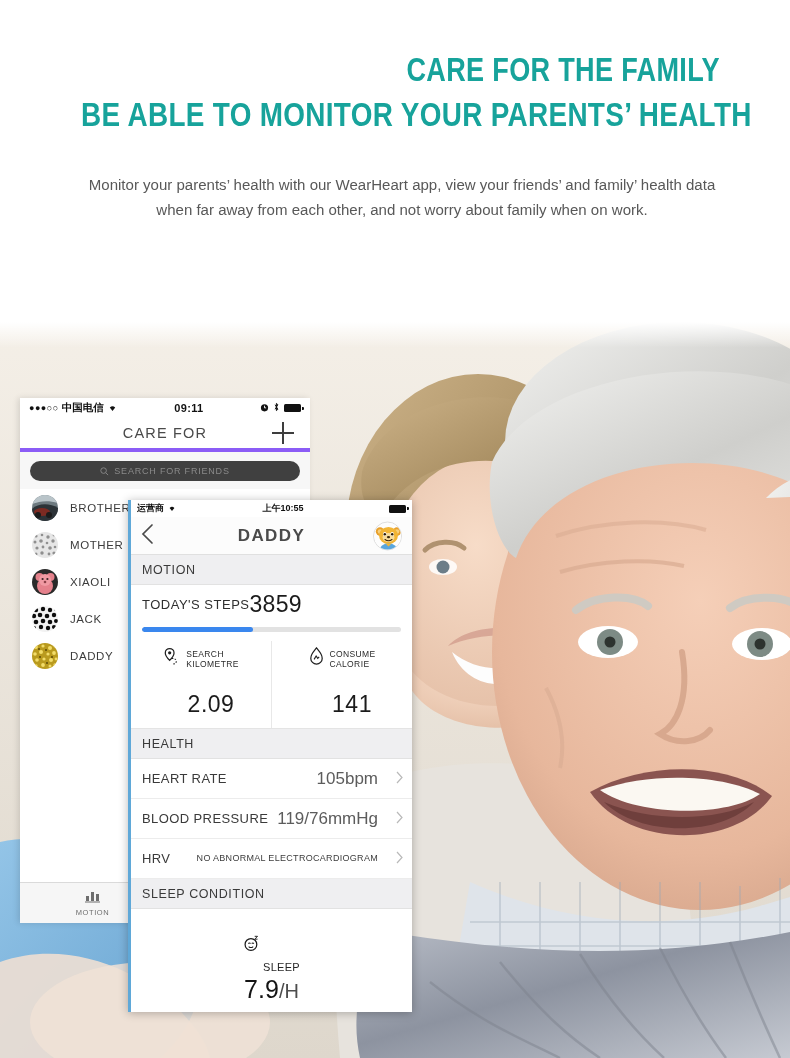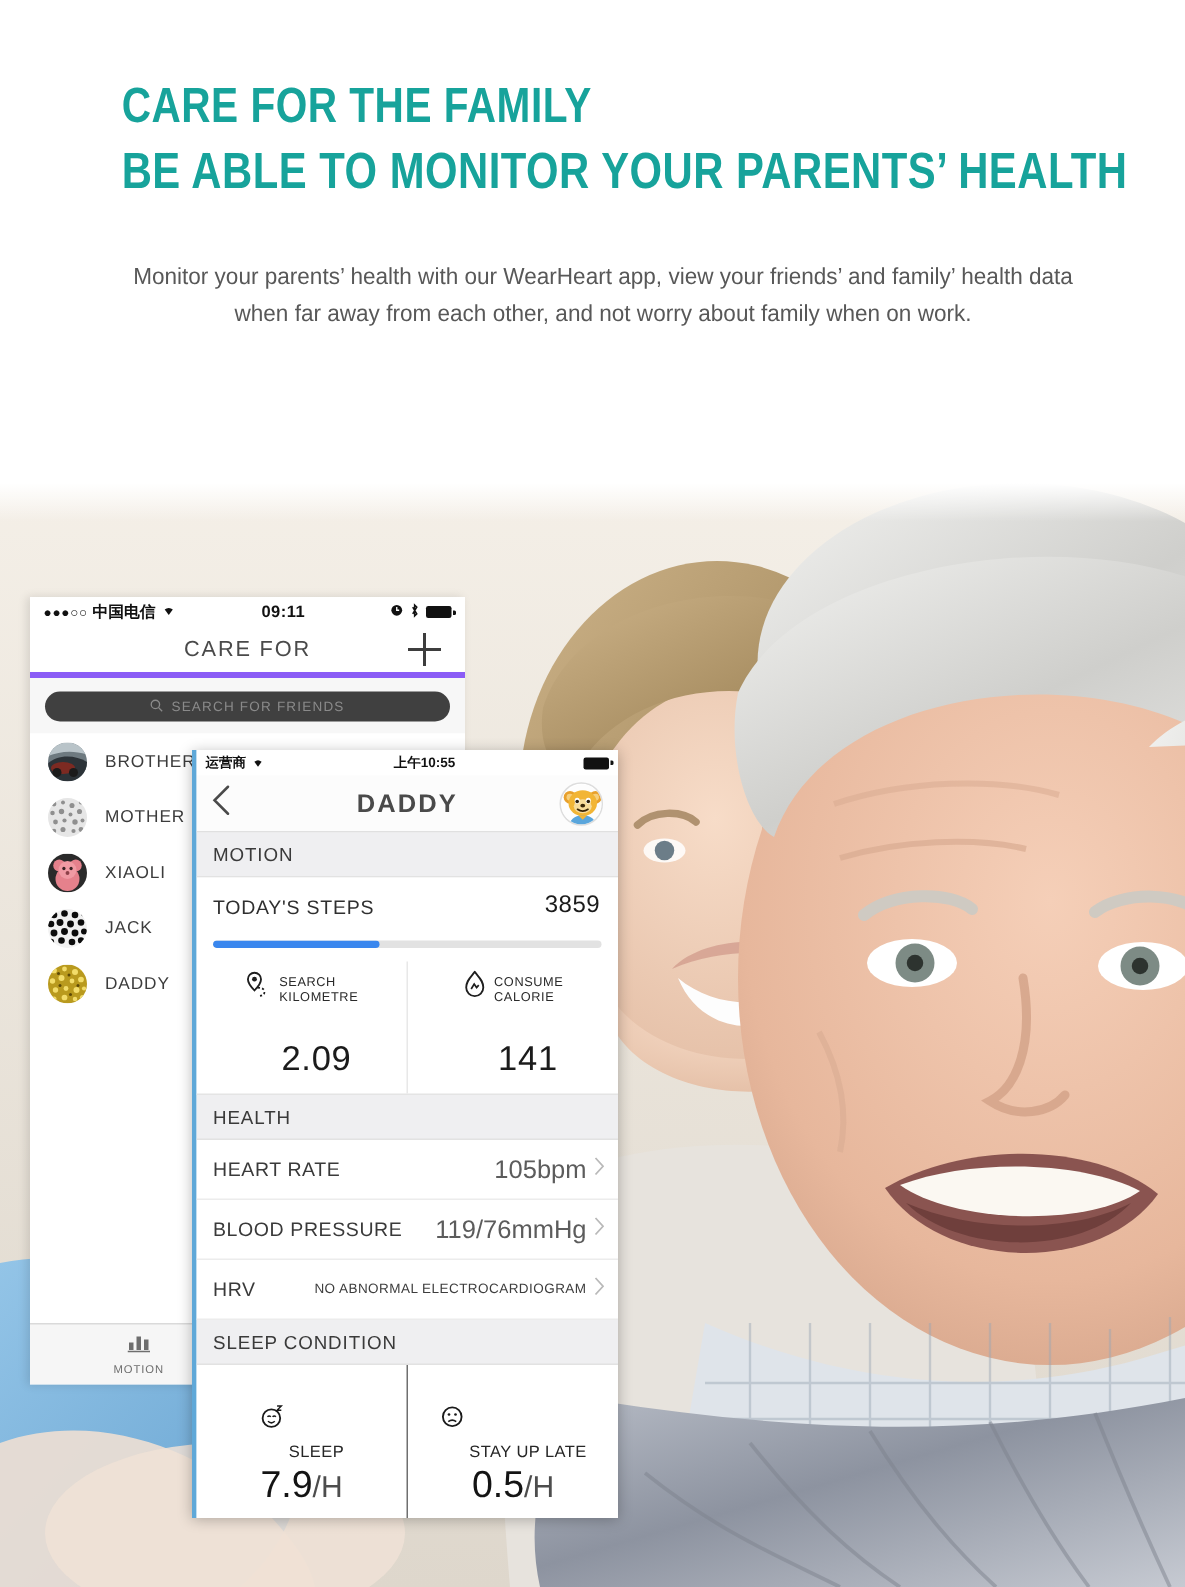--- a/index.html
+++ b/index.html
@@ -3,21 +3,21 @@
 <meta charset="utf-8">
 <style>
   * { box-sizing: border-box; margin: 0; padding: 0; }
   body {
     width: 790px; height: 1058px; position: relative;
     background: #ffffff; overflow: hidden;
     font-family: "Liberation Sans", sans-serif;
   }
 
   
-  .headline-wrap { position: absolute; top: 48px; left: 0; width: 790px; text-align: left; padding-left: 11px; }
+  .headline-wrap { position: absolute; top: 48px; left: 0; width: 790px; text-align: right; padding-left: 11px; }
   .headline {
     color: #17a39b; font-weight: bold; font-size: 33px; line-height: 44px;
     letter-spacing: 0.4px; transform: scaleX(0.82); transform-origin: center;
     font-family: "Liberation Sans Narrow", "Liberation Sans", sans-serif;
     white-space: nowrap;
   }
   .headline.l2 { font-size: 34px; }
 
   .subcopy {
     position: absolute; top: 172px; left: 78px; width: 648px;
@@ -95,42 +95,42 @@
   .back { position: absolute; left: 10px; top: 50%; transform: translateY(-50%); color: #4a4a4a; }
   .navbar2 .title2 { flex: 1; text-align: center; font-size: 17px; font-weight: bold; color: #4a4a4a; letter-spacing: 1.4px; }
   .bear { position: absolute; right: 10px; top: 50%; transform: translateY(-50%); width: 29px; height: 29px; border-radius: 50%; border: 1px solid #ddd; background: #fff; overflow: hidden;}
 
   .sec-head {
     height: 30px; background: #efeff1; display: flex; align-items: center;
     padding-left: 11px; font-size: 12.5px; color: #3a3a3a; letter-spacing: .6px;
     border-bottom: 1px solid #e2e2e2;
   }
   .steps-row {
-    height: 38px; display: flex; align-items: center; justify-content: space-between;
+    height: 38px; display: flex; align-items: center; 
     padding: 0 12px 0 11px; background: #fff;
   }
   .steps-label { font-size: 13px; color: #2f2f2f; letter-spacing: .5px; }
-  .steps-value { font-size: 16px; color: #1b1b1b; letter-spacing: .3px; }
+  .steps-value { font-size: 23px; color: #1b1b1b; letter-spacing: .3px; }
   .bar-wrap { padding: 4px 11px 9px; background: #fff; }
   .bar-track { height: 5px; border-radius: 3px; background: #e2e2e2; overflow: hidden; }
   .bar-fill { height: 100%; border-radius: 3px; background: #3a87ee; }
 
   .two-cards { display: flex; background: #fff; border-bottom: 1px solid #e4e4e4; }
   .card { flex: 1; padding: 6px 0 10px; text-align: center; }
   .card + .card { border-left: 1px solid #e8e8e8; }
   .card-head { display: flex; align-items: center; justify-content: center; gap: 4px; }
   .card-lbl { font-size: 8.5px; line-height: 10px; color: #2a2a2a; letter-spacing: .4px; text-align: left; }
   .card-val { font-size: 23px; color: #1b1b1b; margin-top: 21px; letter-spacing: .5px; padding-left: 20px; }
 
   .hrow {
     height: 40px; display: flex; align-items: center; justify-content: space-between;
     padding: 0 9px 0 11px; background: #fff; border-bottom: 1px solid #ececec;
   }
   .hrow .k { font-size: 13px; color: #3a3a3a; letter-spacing: .4px; }
-  .hrow .right { display: flex; align-items: center; gap: 5px; }
+  .hrow .right { display: flex; align-items: center; gap: 18px; }
   .hrow .v { font-size: 17px; color: #5c5c5c; }
   .hrow .v.small { font-size: 9px; line-height: 11px; text-align: right; color: #3d3d3d; letter-spacing: .3px; }
   .chev { color: #b9b9b9; }
 
   .sleep-cards { display: flex; background: #fff; }
   .scard { flex: 1; padding: 9px 0 10px; text-align: center; }
   .scard + .scard { border-left: 1px solid #6f6f6f; }
   .scard-head { display: flex; align-items: center; justify-content: center; gap: 3px; }
   .scard-lbl { font-size: 11px; color: #262626; letter-spacing: .3px; margin-top: 43px; }
   .scard-val { font-size: 25px; color: #141414; margin-top: 2px; }
@@ -591,31 +591,15 @@
               <path d="M6 12.2 Q8.4 14.4 10.8 12.2" stroke="#1a1a1a" stroke-width="1.1" fill="none"></path>
               <path d="M12.4 1.4 h3 l-3 3 h3" stroke="#1a1a1a" stroke-width="1" fill="none"></path>
             </svg>
         </span>
         <span class="scard-lbl">SLEEP</span>
       </span>
       <div class="scard-val">
         <span>7.9</span><span class="unit">/H</span>
       </div>
     </div>
-    <div class="scard">
-      <span class="scard-head">
-        <span>
-          <svg width="17" height="17" viewBox="0 0 18 18">
-              <circle cx="9" cy="9" r="6.6" stroke="#1a1a1a" stroke-width="1.3" fill="none"></circle>
-              <circle cx="6.7" cy="7.4" r="0.95" fill="#1a1a1a"></circle>
-              <circle cx="11.3" cy="7.4" r="0.95" fill="#1a1a1a"></circle>
-              <path d="M6.2 12.4 Q9 10.2 11.8 12.4" stroke="#1a1a1a" stroke-width="1.2" fill="none"></path>
-            </svg>
-        </span>
-        <span class="scard-lbl">STAY UP LATE</span>
-      </span>
-      <div class="scard-val">
-        <span>0.5</span><span class="unit">/H</span>
-      </div>
-    </div>
   </div>
 
 </div>
 
 </body></html>

